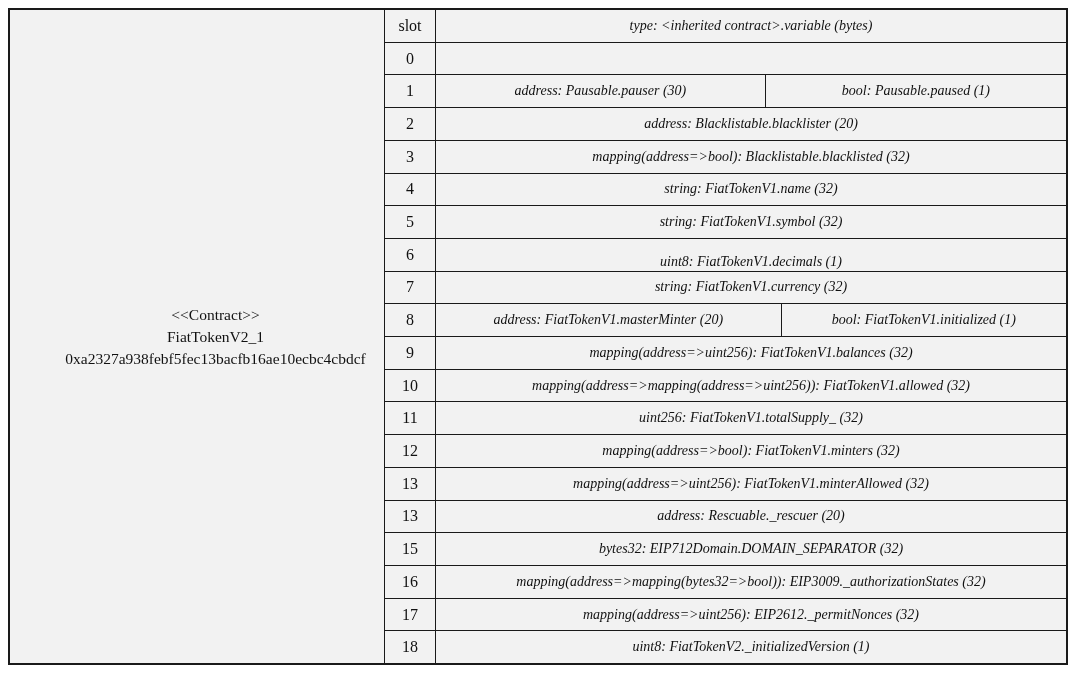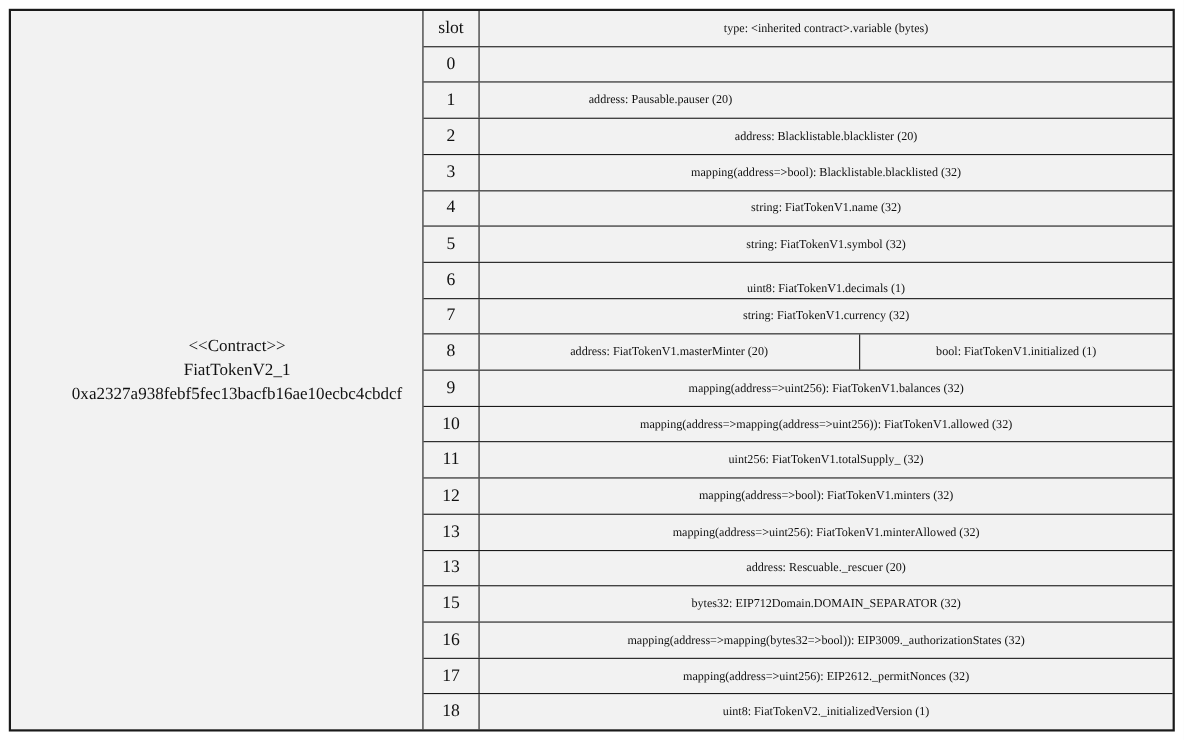--- a/index.html
+++ b/index.html
@@ -57,24 +57,25 @@
   .row-content {
     flex: 1 1 auto;
     display: flex;
     min-width: 0;
   }
   .var-cell {
     display: flex;
     align-items: center;
     justify-content: center;
     text-align: center;
-    font-size: 11px;
+    font-size: 14px;
     white-space: nowrap;
     overflow: hidden;
     min-width: 0;
+    font-style: italic;
   }
   .var-cell + .var-cell { border-left: 1.5px solid #1a1a1a; }
 </style>
 </head>
 <body>
 
 <div class="diagram">
 
   <div class="left-panel">
     <div>&lt;&lt;Contract&gt;&gt;</div>
@@ -89,21 +90,22 @@
         <div class="var-cell" style="width:100%">type: &lt;inherited contract&gt;.variable (bytes)</div>
       </div>
     </div>
 
   <div class="row">
         <div class="slot-cell">0</div>
       </div>
       <div class="row">
         <div class="slot-cell">1</div>
         <div class="row-content">
-          <div class="var-cell" style="width: 52.2%;">address: Pausable.pauser (20)</div>
+          <div class="var-cell" style="width: 52.2%;">address: Pausable.pauser (30)</div>
+          <div class="var-cell" style="width: 47.8%;">bool: Pausable.paused (1)</div>
         </div>
       </div>
       <div class="row">
         <div class="slot-cell">2</div>
         <div class="row-content">
           <div class="var-cell" style="width: 100%;">address: Blacklistable.blacklister (20)</div>
         </div>
       </div>
       <div class="row">
         <div class="slot-cell">3</div>

